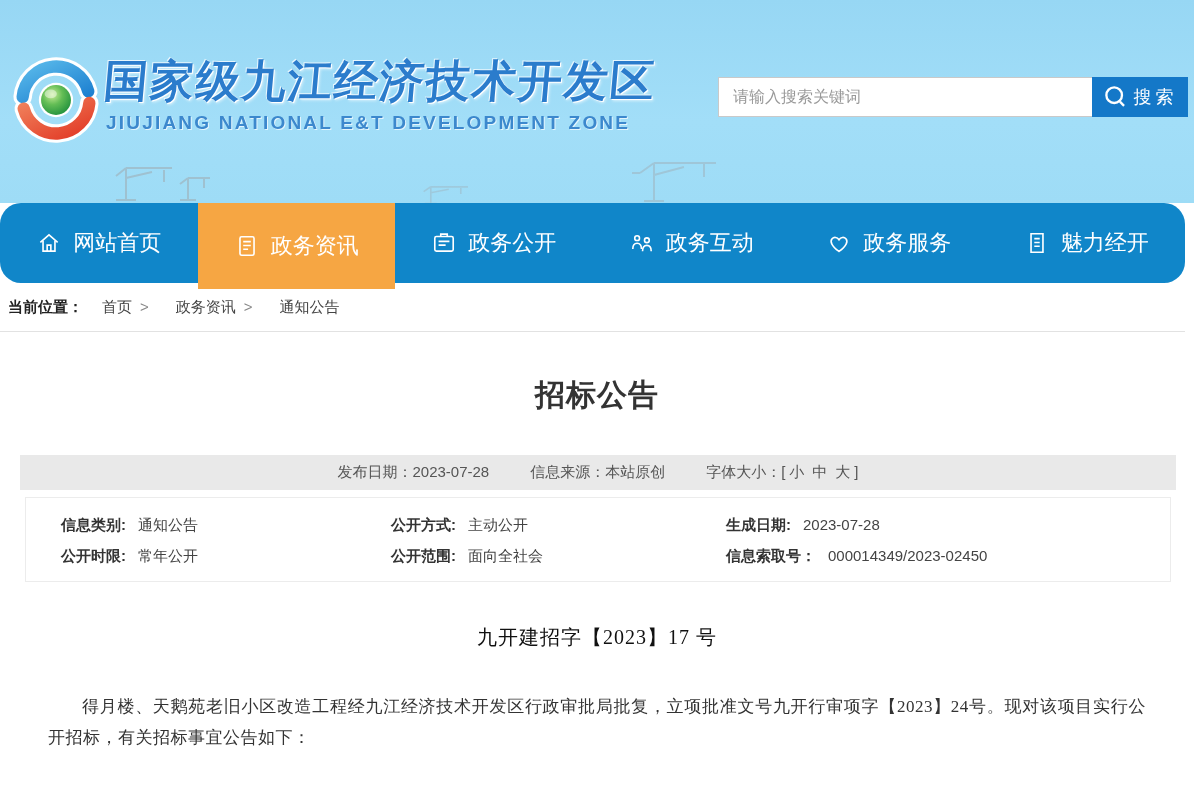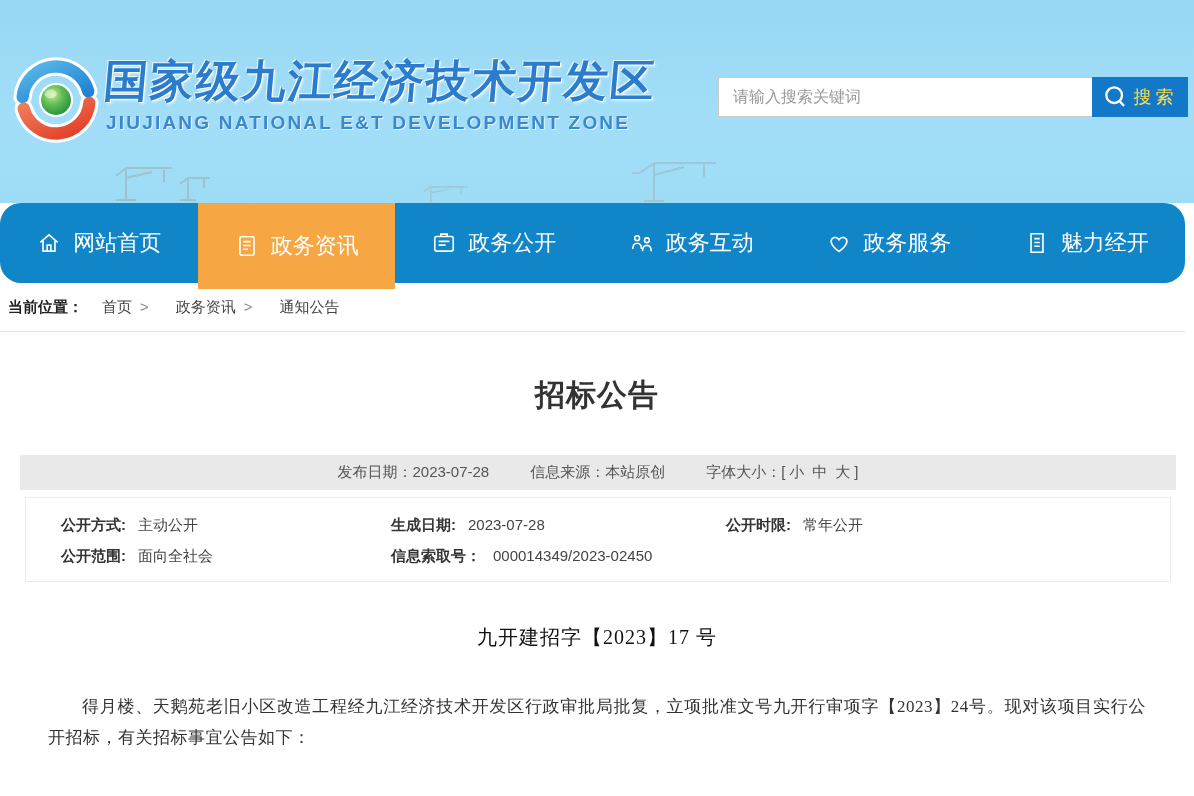--- a/index.html
+++ b/index.html
@@ -12,21 +12,21 @@
   .logo { position:absolute; left:12px; top:56px; width:88px; height:88px; cursor:pointer; }
   .site-name { position:absolute; left:104px; top:52px; font-size:44px; font-weight:bold;
     font-family:"Liberation Serif","DejaVu Serif",serif; color:#2b7ccc; letter-spacing:2px;
     transform:skewX(-5deg); text-shadow:1px 1px 0 #fff,-1px -1px 0 rgba(255,255,255,.75),2px 2px 3px rgba(255,255,255,.6); }
   .site-name-en { position:absolute; left:106px; top:112px; font-size:19px; font-weight:bold;
     color:#3c88cd; letter-spacing:2.2px; text-shadow:1px 1px 0 rgba(255,255,255,.7); }
   .search-wrap { position:absolute; left:718px; top:77px; width:470px; height:40px; display:flex; }
   .search-input { flex:1; height:40px; border:1px solid #c9c9c9; border-right:none; outline:none;
     padding:0 14px; font-size:16px; color:#333; background:#fff; }
   .search-input::placeholder { color:#999; }
-  .search-btn { width:96px; height:40px; border:none; background:#1478c8; color:#fde047;
+  .search-btn { width:96px; height:40px; border:none; background:#1478c8; color:#ffffff;
     font-size:18px; letter-spacing:4px; display:flex; align-items:center; justify-content:center;
     gap:5px; cursor:pointer; }
   .crane { position:absolute; opacity:.75; }
 
   
   .nav { position:relative; width:1185px; height:80px; background:#1086c9;
     display:flex; align-items:flex-start;border-radius:21px; }
   .nav-item { flex:1; height:80px; display:flex; align-items:center; justify-content:center;
     gap:11px; color:#fff; font-size:22px; cursor:pointer; }
   .nav-item.active { background:#f6a643; height:86px; }
@@ -188,20 +188,21 @@
 
 <div class="article-title">招标公告</div>
 
 <div class="meta-bar">
   <span class="meta-item"><span>发布日期：</span><span>2023-07-28</span></span>
   <span class="meta-item"><span>信息来源：</span><span>本站原创</span></span>
   <span class="meta-item"><span>字体大小：</span><span>[</span><span class="font-size-ctl">小</span><span class="font-size-ctl">中</span><span class="font-size-ctl">大</span><span>]</span></span>
 </div>
 
 <div class="info-box">
+  <div class="info-cell"><span class="info-label">信息类别:</span><span class="info-value">通知公告</span></div>
   <div class="info-cell"><span class="info-label">公开方式:</span><span class="info-value">主动公开</span></div>
   <div class="info-cell"><span class="info-label">生成日期:</span><span class="info-value">2023-07-28</span></div>
   <div class="info-cell"><span class="info-label">公开时限:</span><span class="info-value">常年公开</span></div>
   <div class="info-cell"><span class="info-label">公开范围:</span><span class="info-value">面向全社会</span></div>
   <div class="info-cell"><span class="info-label">信息索取号：</span><span class="info-value">000014349/2023-02450</span></div>
 </div>
 
 <div class="doc-number">九开建招字【2023】17 号</div>
 
 <div class="article-body">得月楼、天鹅苑老旧小区改造工程经九江经济技术开发区行政审批局批复，立项批准文号九开行审项字【2023】24号。现对该项目实行公开招标，有关招标事宜公告如下：</div>

